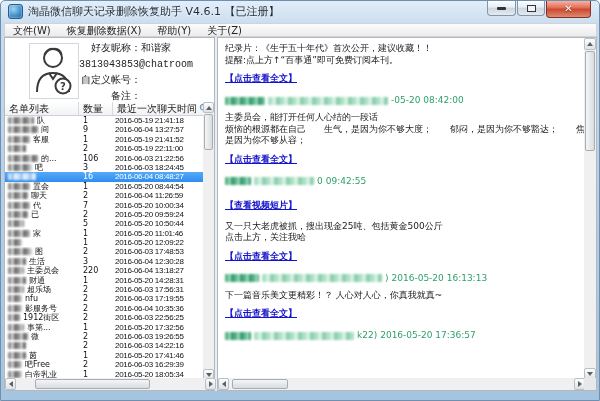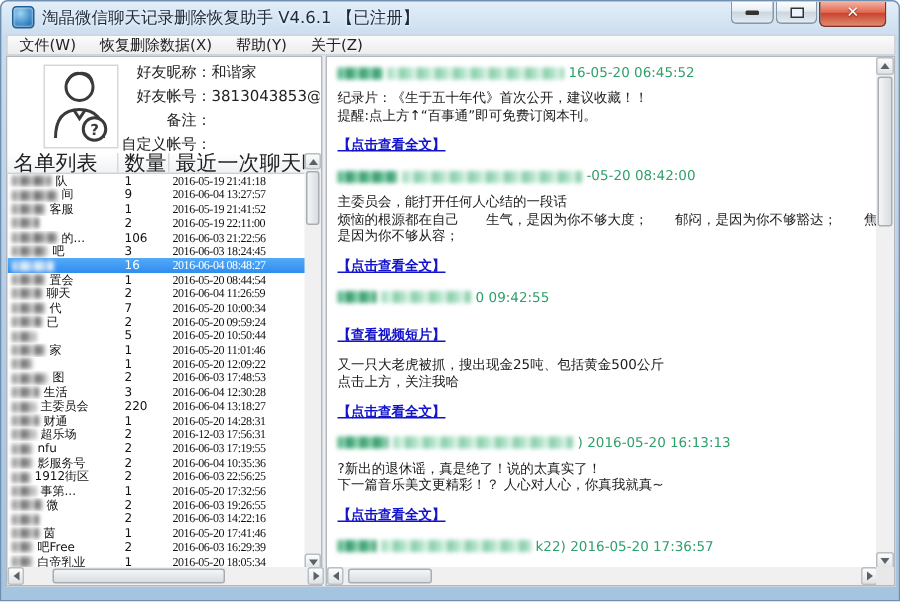--- a/index.html
+++ b/index.html
@@ -35,41 +35,41 @@
   .client{position:absolute;left:3px;top:36px;width:593px;height:354px;background:#e9eef4;}
   .left-panel{position:absolute;left:0;top:0;width:211px;height:354px;background:#fff;
               border:1px solid #b3b8bf;box-sizing:border-box;}
   .right-panel{position:absolute;left:213px;top:0;width:380px;height:354px;background:#fff;
                border:1px solid #b3b8bf;box-sizing:border-box;}
   
   .info{position:absolute;left:0;top:0;width:100%;height:64px;background:#fff;}
   .avatar{position:absolute;left:24px;top:5px;width:48px;height:54px;background:#fff;
           border:1px solid #d7d7d7;}
   .fields{position:absolute;left:74px;top:3px;width:134px;font-size:10px;color:#222;}
-  .frow{display:flex;height:16px;line-height:16px;white-space:nowrap;}
+  .frow{display:flex;height:16px;line-height:16px;white-space:nowrap;font-family:Liberation Mono, monospace;}
   .flabel{width:62px;text-align:right;flex:0 0 auto;}
   .fvalue{flex:1;overflow:hidden;}
   
   .thead{position:absolute;left:0;top:64px;width:200px;height:14px;display:flex;
-         font-size:14px;color:#222;background:linear-gradient(180deg,#ffffff,#f0f2f4);
+         font-size:10px;color:#222;background:linear-gradient(180deg,#ffffff,#f0f2f4);
          border-bottom:1px solid #cdd2d8;box-sizing:border-box;}
   .th{box-sizing:border-box;border-right:1px solid #d7dbdf;padding:1px 0 0 4px;line-height:12px;
       white-space:nowrap;overflow:hidden;}
   .th-name{width:74px;}
   .th-count{width:34px;}
   .th-time{flex:1;display:flex;align-items:flex-start;}
   .mag{margin-left:2px;flex:0 0 auto;}
   .rows{position:absolute;left:0;top:78px;width:200px;height:264px;overflow:hidden;
         font-size:8px;color:#111;}
   .trow{display:flex;height:9.4px;line-height:9.4px;white-space:nowrap;}
   .trow.sel{background:linear-gradient(180deg,#55aaf7,#2e8df0);color:#fff;}
   .cell{box-sizing:border-box;overflow:hidden;}
   .c-name{width:74px;padding-left:3px;}
   .c-count{width:34px;padding-left:4px;}
-  .c-time{flex:1;padding-left:2px;font-family:Liberation Serif, serif;letter-spacing:-0.3px;}
+  .c-time{flex:1;padding-left:2px;font-family:Liberation Sans, sans-serif;letter-spacing:-0.3px;}
   
   .blur{display:inline-block;height:7px;border-radius:1px;filter:blur(1.3px);
         vertical-align:middle;margin-right:3px;
         background:repeating-linear-gradient(90deg,#8f8f8f 0 3px,#c9c9c9 3px 6px,#6f6f6f 6px 9px);}
   .trow.sel .blur{background:repeating-linear-gradient(90deg,#cfe3f7 0 3px,#9ec6ee 3px 6px,#e4f0fb 6px 9px);}
   .b-dark{background:repeating-linear-gradient(90deg,#55b388 0 3px,#8fd4b2 3px 6px,#3c9a70 6px 9px);height:8px;}
   .b-light{background:repeating-linear-gradient(90deg,#a9dfc4 0 4px,#d4f0e1 4px 8px,#8ecfae 8px 12px);height:8px;}
   
   .messages{position:absolute;left:0;top:0;width:367px;height:342px;overflow:hidden;
             padding:5px 4px 0 7px;box-sizing:border-box;}
@@ -138,29 +138,28 @@
             <circle cx="33" cy="42" r="7.5" fill="#fff" stroke="#3a3a3a" stroke-width="2"></circle>
             <text x="33" y="46" font-size="10" font-weight="bold" fill="#3a3a3a" text-anchor="middle" font-family="DejaVu Sans, sans-serif">?</text>
           </svg>
         </div>
         <div class="fields" id="friend-fields">
             <div class="frow">
               <span class="flabel">好友昵称：</span>
               <span class="fvalue">和谐家</span>
             </div>
             <div class="frow">
-              <span class="flabel">好友帐号：</span>
               <span class="fvalue">3813043853@chatroom</span>
             </div>
             <div class="frow">
-              <span class="flabel">备注：</span>
+              <span class="flabel">自定义帐号：</span>
               <span class="fvalue"></span>
             </div>
             <div class="frow">
-              <span class="flabel">自定义帐号：</span>
+              <span class="flabel">备注：</span>
               <span class="fvalue"></span>
             </div>
           </div>
       </div>
 
       <div class="thead">
         <div class="th th-name">名单列表</div>
         <div class="th th-count">数量</div>
         <div class="th th-time">
           <span>最近一次聊天时间</span>
@@ -258,21 +257,21 @@
             <span class="cell c-time">2016-06-04 13:18:27</span>
           </div>
           <div class="trow">
             <span class="cell c-name"><span class="blur" style="width: 18px;"></span><span>财通</span></span>
             <span class="cell c-count">1</span>
             <span class="cell c-time">2016-05-20 14:28:31</span>
           </div>
           <div class="trow">
             <span class="cell c-name"><span class="blur" style="width: 16px;"></span><span>超乐场</span></span>
             <span class="cell c-count">2</span>
-            <span class="cell c-time">2016-12-03 17:56:31</span>
+            <span class="cell c-time">2016-06-03 17:56:31</span>
           </div>
           <div class="trow">
             <span class="cell c-name"><span class="blur" style="width: 14px;"></span><span>nfu</span></span>
             <span class="cell c-count">2</span>
             <span class="cell c-time">2016-06-03 17:19:55</span>
           </div>
           <div class="trow">
             <span class="cell c-name"><span class="blur" style="width: 14px;"></span><span>影服务号</span></span>
             <span class="cell c-count">2</span>
             <span class="cell c-time">2016-06-04 10:35:36</span>
@@ -329,25 +328,25 @@
           </div>
         <div class="thumbH" style="left:30px;width:115px;"></div>
         <div class="sbtn" style="right:0;top:0;width:11px;height:12px;">
             <span class="a-rt"></span>
           </div>
       </div>
     </div>
 
     <div class="right-panel">
       <div class="messages" id="messages">
-          <div class="msg"><div class="mh"><span class="blur b-dark" style="width: 30px;"></span><span class="blur b-light" style="width: 118px;"></span><span class="mtime">16-05-20 06:45:52</span></div><div class="ml">纪录片：《生于五十年代》首次公开，建议收藏！！</div><div class="ml">提醒:点上方↑“百事通”即可免费订阅本刊。</div><a class="mlink">【点击查看全文】</a></div>
+          <div class="msg"><div class="ml">纪录片：《生于五十年代》首次公开，建议收藏！！</div><div class="ml">提醒:点上方↑“百事通”即可免费订阅本刊。</div><a class="mlink">【点击查看全文】</a></div>
           <div class="msg"><div class="mh"><span class="blur b-dark" style="width: 40px;"></span><span class="blur b-light" style="width: 120px;"></span><span class="mtime">-05-20 08:42:00</span></div><div class="ml">主委员会，能打开任何人心结的一段话</div><div class="ml">烦恼的根源都在自己　　生气，是因为你不够大度；　　郁闷，是因为你不够豁达；　　焦虑，</div><div class="ml">是因为你不够从容；</div><a class="mlink">【点击查看全文】</a></div>
           <div class="msg"><div class="mh"><span class="blur b-dark" style="width: 26px;"></span><span class="blur b-light" style="width: 60px;"></span><span class="tail">0</span><span class="mtime">09:42:55</span></div><a class="mlink">【查看视频短片】</a></div>
           <div class="msg"><div class="ml">又一只大老虎被抓，搜出现金25吨、包括黄金500公斤</div><div class="ml">点击上方，关注我哈</div><a class="mlink">【点击查看全文】</a></div>
-          <div class="msg"><div class="mh"><span class="blur b-dark" style="width: 34px;"></span><span class="blur b-light" style="width: 120px;"></span><span class="tail">)</span><span class="mtime">2016-05-20 16:13:13</span></div><div class="ml">?新出的退休谣，真是绝了！说的太真实了！</div><div class="ml">下一篇音乐美文更精彩！？ 人心对人心，你真我就真~</div><a class="mlink">【点击查看全文】</a></div>
+          <div class="msg"><div class="mh"><span class="blur b-dark" style="width: 34px;"></span><span class="blur b-light" style="width: 120px;"></span><span class="tail">)</span><span class="mtime">2016-05-20 16:13:13</span></div><div class="ml">下一篇音乐美文更精彩！？ 人心对人心，你真我就真~</div><a class="mlink">【点击查看全文】</a></div>
           <div class="msg">
             <div class="mh"><span class="blur b-dark" style="width: 26px;"></span><span class="blur b-light" style="width: 100px;"></span><span class="tail">k22)</span><span class="mtime">2016-05-20 17:36:57</span></div>
           </div>
         </div>
 
       <div class="sb vsb-right">
         <div class="sbtn" style="left:0;top:0;width:12px;height:12px;">
             <span class="a-up"></span>
           </div>
         <div class="thumbV" style="top:13px;height:100px;"></div>

